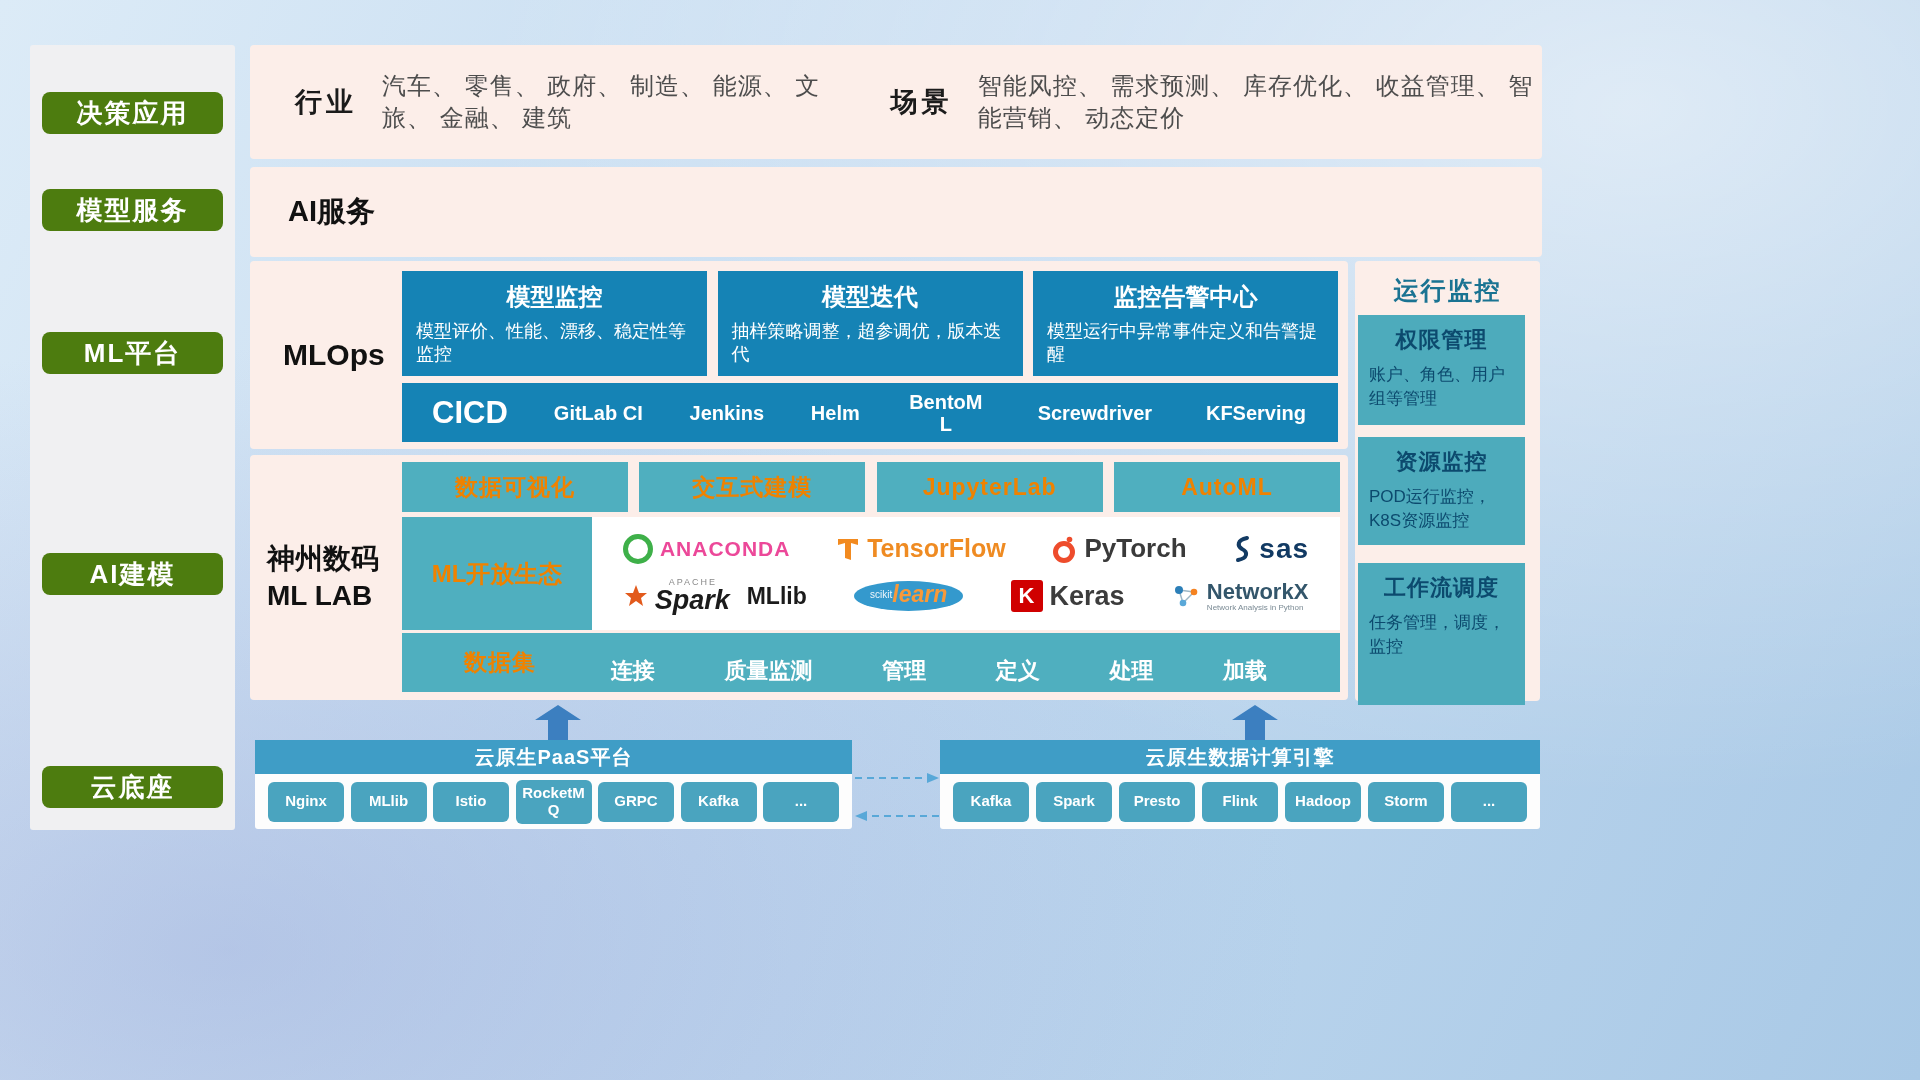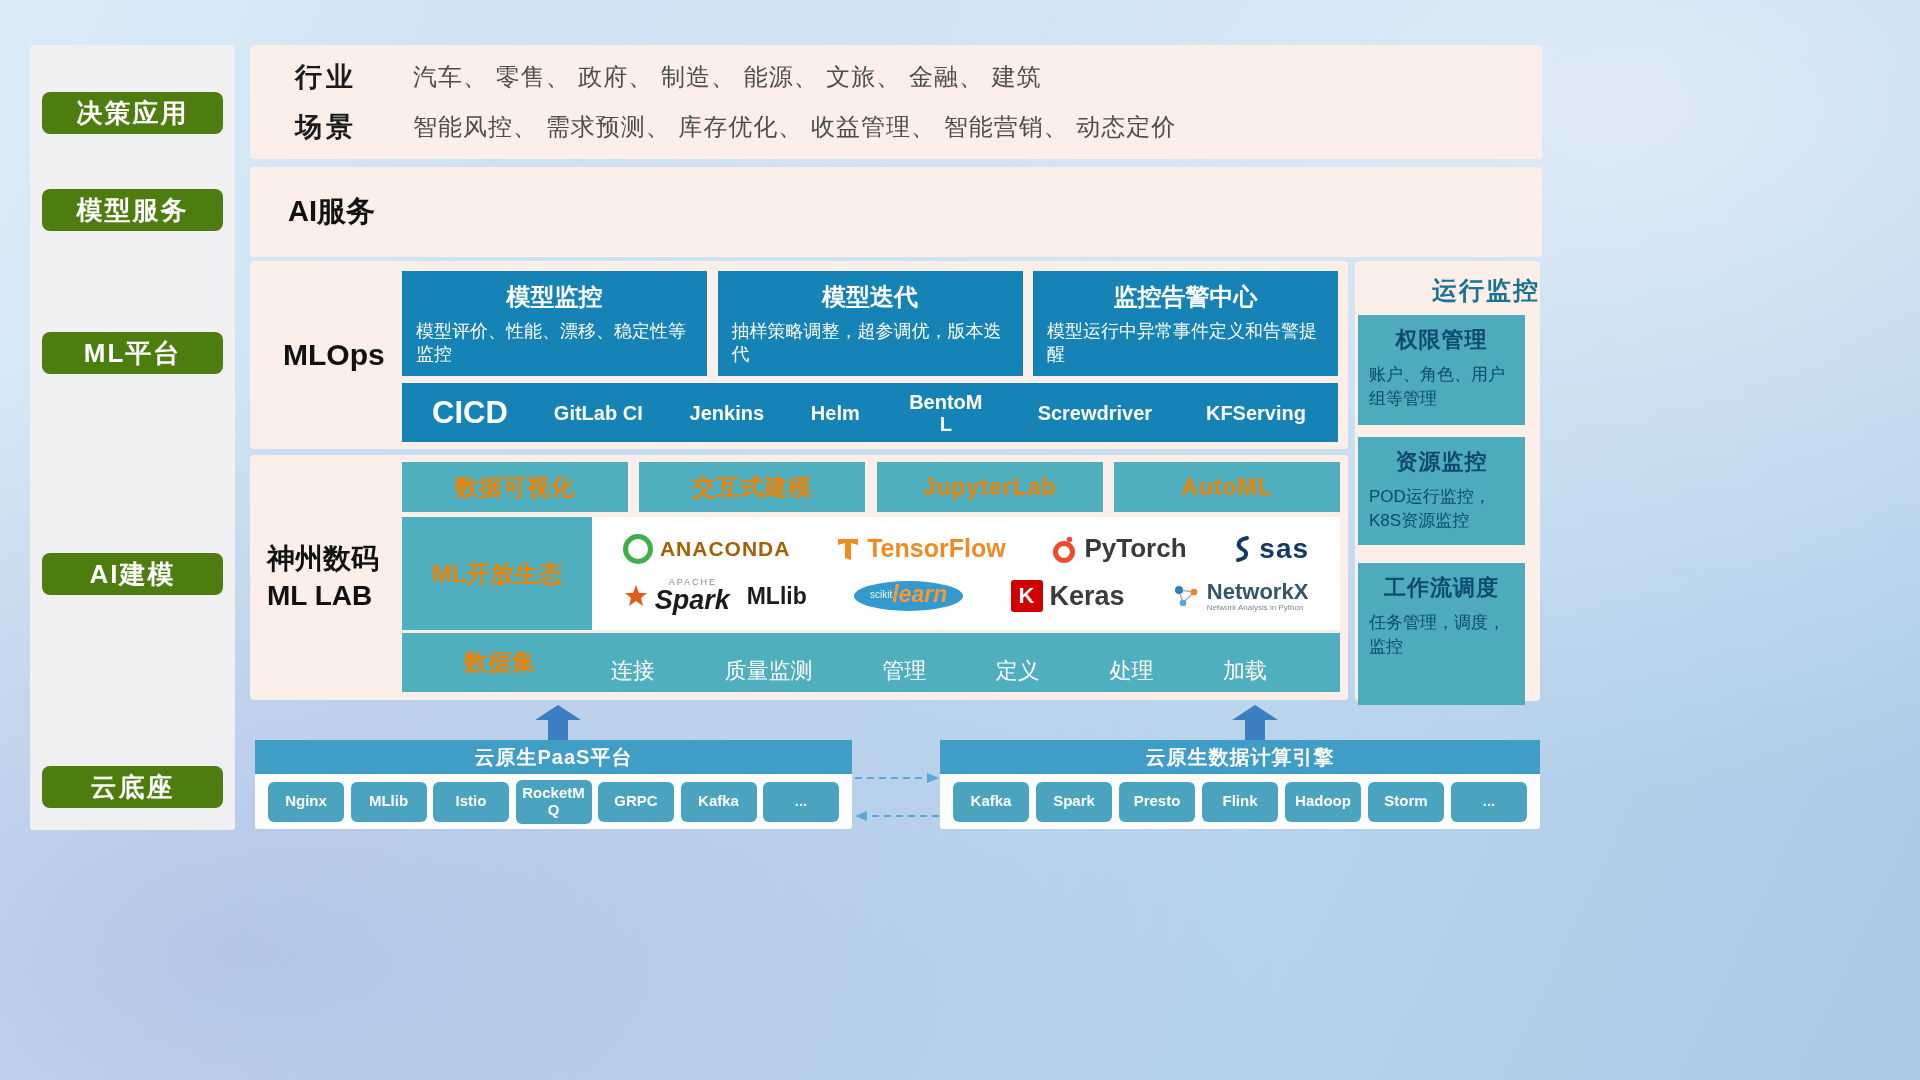--- a/index.html
+++ b/index.html
@@ -10,21 +10,21 @@
       radial-gradient(ellipse at 12% 88%, rgba(150,165,215,0.45), transparent 45%),
       radial-gradient(ellipse at 85% 10%, rgba(255,255,255,0.55), transparent 50%),
       linear-gradient(115deg,#dcebf7 0%,#c3daf0 45%,#a9c9e6 100%);
   }
   .panel{position:absolute;background:#fceee9;border-radius:4px;}
   
   .left-rail{position:absolute;left:30px;top:45px;width:205px;height:785px;background:#f0f0f2;border-radius:3px;}
   .red-btn{position:absolute;left:12px;width:181px;height:42px;background:#4d7c0f;border-radius:8px;
     color:#fff;font-size:26px;font-weight:800;display:flex;align-items:center;justify-content:center;letter-spacing:2px;}
   
-  .industry{left:250px;top:45px;width:1292px;height:114px;display:flex;flex-direction:column;justify-content:space-evenly;}
+  .industry{left:250px;top:45px;width:1292px;height:114px;display:flex;flex-direction:row;justify-content:space-evenly;}
   .ind-row{display:flex;align-items:center;}
   .ind-label{width:118px;margin-left:45px;font-size:27px;font-weight:800;color:#1b1b1b;letter-spacing:4px;}
   .ind-text{font-size:24px;color:#4d4d4d;letter-spacing:1px;}
   
   .services{left:250px;top:167px;width:1292px;height:90px;}
   .svc-label{position:absolute;left:38px;top:50%;transform:translateY(-50%);font-size:29px;font-weight:800;color:#111;}
   .svc-btns{position:absolute;left:152px;right:22px;top:50%;transform:translateY(-50%);display:flex;justify-content:space-between;}
   .svc-btn{width:206px;height:45px;background:#b3b3b3;color:#2f2f2f;font-size:21px;font-weight:700;
     display:flex;align-items:center;justify-content:center;}
   
@@ -34,56 +34,56 @@
   .blue-card{width:305px;height:105px;background:#1583b5;color:#fff;box-sizing:border-box;}
   .card-title{text-align:center;font-size:24px;font-weight:800;margin-top:10px;}
   .card-desc{font-size:18px;margin:7px 14px 0;line-height:1.3;}
   .cicd-bar{position:absolute;left:152px;top:122px;width:936px;height:59px;background:#1583b5;color:#fff;
     display:flex;align-items:center;justify-content:space-between;padding:0 30px;box-sizing:border-box;}
   .cicd-label{font-size:31px;font-weight:800;}
   .cicd-item{font-size:20px;font-weight:600;text-align:center;line-height:1.1;}
   .wrapw{word-break:break-all;}
   
   .monitor{left:1355px;top:261px;width:185px;height:440px;}
-  .monitor-title{text-align:right;margin-top:13px;font-size:25px;font-weight:800;color:#1a7392;letter-spacing:2px;}
+  .monitor-title{text-align:center;margin-top:13px;font-size:25px;font-weight:800;color:#1a7392;letter-spacing:2px;}
   .teal-card{position:absolute;left:3px;width:167px;background:#4dabbc;border-radius:0;color:#0c4a6e;box-sizing:border-box;}
   .tcard-title{text-align:center;font-size:22px;font-weight:800;margin-top:10px;letter-spacing:1px;}
   .tcard-desc{font-size:17px;margin:8px 11px 0;line-height:1.4;}
   
   .mllab{left:250px;top:455px;width:1098px;height:245px;}
   .mllab-label{position:absolute;left:17px;top:50%;transform:translateY(-50%);font-size:28px;font-weight:800;color:#111;line-height:1.35;}
   .mllab-tools{position:absolute;left:152px;top:7px;width:938px;display:flex;justify-content:space-between;}
   .tool-btn{width:226px;height:50px;background:#4fafbf;color:#ef8200;font-size:23px;font-weight:800;
     display:flex;align-items:center;justify-content:center;letter-spacing:1px;}
   .mllab-mid{position:absolute;left:152px;top:62px;width:938px;height:113px;display:flex;background:#4fafbf;}
   .eco-label{width:190px;display:flex;align-items:center;justify-content:center;color:#ef8200;font-size:24px;font-weight:800;}
   .logo-area{flex:1;background:#fff;display:flex;flex-direction:column;justify-content:space-evenly;padding:2px 8px;}
   .logo-row{display:flex;align-items:center;justify-content:space-around;}
   .logo{display:flex;align-items:center;gap:7px;}
   .ana-ring{width:20px;height:20px;border:5px solid #3eb049;border-radius:50%;display:inline-block;}
-  .ana-text{color:#a16207;font-size:21px;font-weight:800;letter-spacing:1px;}
+  .ana-text{color:#ec4899;font-size:21px;font-weight:800;letter-spacing:1px;}
   .tf-text{color:#ef8b22;font-size:25px;font-weight:800;}
   .pt-text{color:#3a3a3a;font-size:26px;font-weight:700;}
   .sas-text{color:#123a63;font-size:28px;font-weight:800;letter-spacing:1px;}
   .spark-block{display:flex;flex-direction:column;line-height:1;}
   .spark-apache{font-size:9px;color:#8a8a8a;letter-spacing:2px;margin-left:14px;}
   .spark-text{color:#1b1b1b;font-size:27px;font-weight:800;font-style:italic;}
   .mllib-text{color:#1b1b1b;font-size:23px;font-weight:800;margin-left:10px;}
   .sk-pill{background:#3499cd;border-radius:50% / 50%;padding:2px 16px 5px;display:flex;align-items:center;line-height:1;}
   .sk-top{color:#eef6fb;font-size:10px;}
   .sk-learn{color:#f89939;font-size:23px;font-weight:800;font-style:italic;}
   .keras-box{width:32px;height:32px;background:#d00000;border-radius:3px;color:#fff;font-size:22px;font-weight:800;
     display:flex;align-items:center;justify-content:center;}
   .keras-text{color:#3c3c3c;font-size:27px;font-weight:700;}
   .nx-block{display:flex;flex-direction:column;line-height:1.1;}
   .nx-text{color:#33566b;font-size:22px;font-weight:800;}
   .nx-sub{color:#7a8a94;font-size:8px;}
   .dataset-row{position:absolute;left:152px;top:178px;width:938px;height:59px;background:#4fafbf;display:flex;align-items:center;color:#fff;}
   .ds-label{margin-left:62px;color:#ef8200;font-size:23px;font-weight:800;letter-spacing:1px;}
-  .ds-items{flex:1;display:flex;justify-content:space-around;margin:16px 38px 0 40px;font-size:22px;}
+  .ds-items{flex:1;display:flex;justify-content:space-around;margin:16px 38px 0 40px;font-size:22px;font-weight:bold;}
   
   .cloud-header{position:absolute;height:34px;background:#3f9dc6;color:#fff;font-size:20px;font-weight:700;
     display:flex;align-items:center;justify-content:center;letter-spacing:1px;}
   .cloud-strip{position:absolute;height:55px;background:#fdfdfd;display:flex;align-items:center;
     justify-content:space-between;padding:0 13px;box-sizing:border-box;border-radius:0 0 3px 3px;}
   .cloud-btn{min-width:64px;padding:0 6px;height:40px;background:#4aa4bf;border-radius:6px;color:#fff;
     font-size:15px;font-weight:700;display:flex;align-items:center;justify-content:center;text-align:center;line-height:1.1;}
   .cloud-btn.narrow{width:64px;min-width:64px;word-break:break-all;height:44px;}
   .abs{position:absolute;}
 </style>

